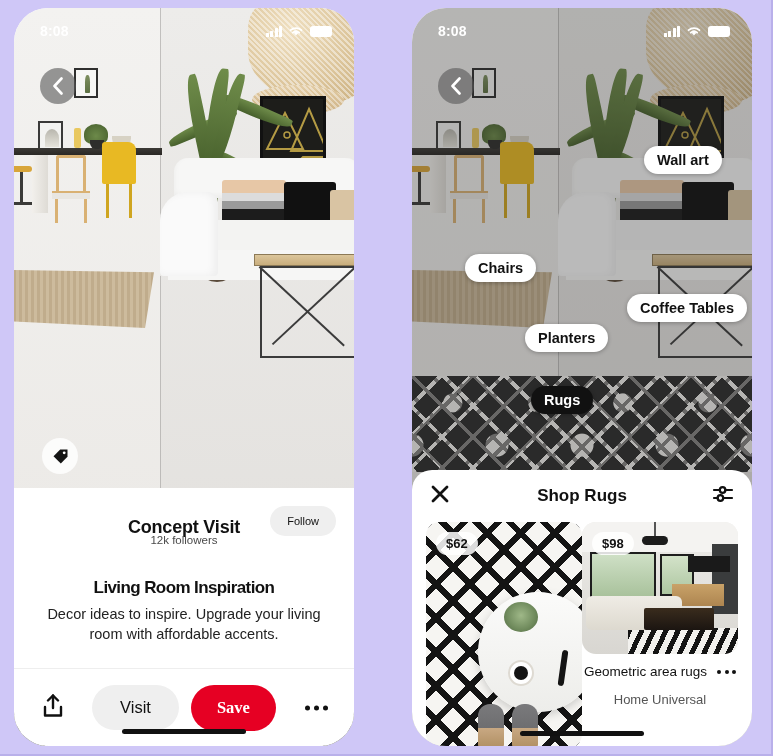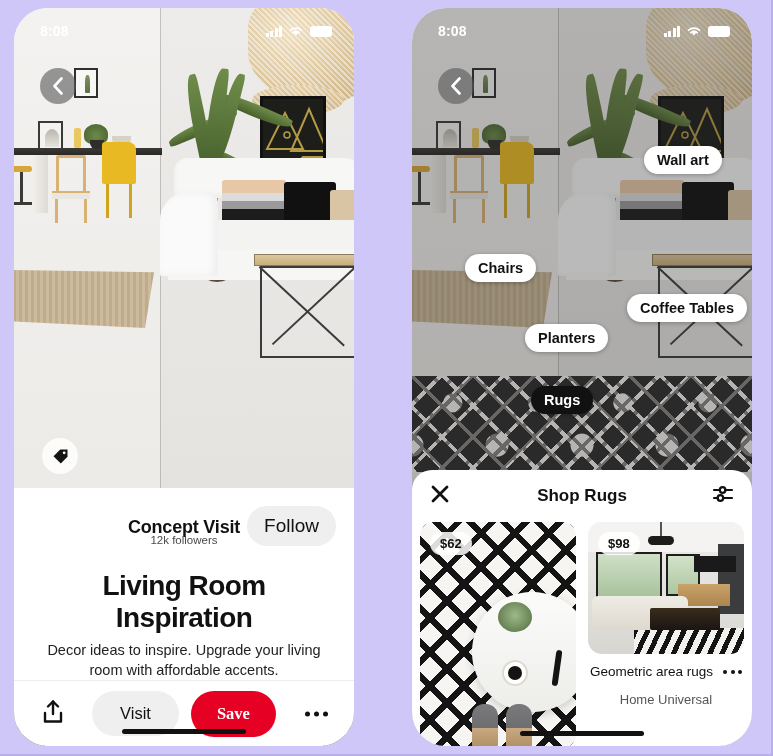--- a/index.html
+++ b/index.html
@@ -220,24 +220,24 @@
     display:flex; flex-direction:column;
   }
   .detail-scroll{flex:1; padding: 16px 18px 0;}
   .author-row{display:flex;align-items:center;justify-content:center;position:relative;height:46px;}
   .author-name{font-size:18px;font-weight:bold;color:#111;letter-spacing:-.2px;}
   .author-sub{position:absolute;top:30px;left:0;right:0;text-align:center;
     font-size:11.5px;color:#4a4a4a;}
   .follow-btn{
     position:absolute; right:0; top:2px;
     background:#efefef; border:none; border-radius:22px;
-    padding:9px 17px; font-size:19px; color:#111;
+    padding:9px 17px; font-size:11px; color:#111;
     font-family:"Liberation Sans",sans-serif; cursor:pointer;
   }
-  .pin-title{margin-top:20px;text-align:center;font-size:28px;font-weight:bold;color:#111;letter-spacing:-.6px;}
+  .pin-title{margin-top:28px;text-align:center;font-size:17px;font-weight:bold;color:#111;letter-spacing:-.6px;}
   .pin-desc{margin-top:7px;text-align:center;font-size:14.5px;line-height:1.35;color:#222;padding:0 4px;}
   .actionbar{
     height:78px; border-top:1px solid #eeeeee;
     display:flex; align-items:center; justify-content:center; gap:12px;
     position:relative;
   }
   .share-icon{position:absolute; left:28px; top:50%; transform:translateY(-50%);}
   .more-dots{position:absolute; right:26px; top:50%; transform:translateY(-50%);
     display:flex; gap:4px;}
   .more-dots i{width:5px;height:5px;border-radius:50%;background:#111;display:block;}
@@ -269,21 +269,21 @@
   .sheet{
     position:absolute; left:0; bottom:0; width:100%; height:276px; z-index:26;
     background:#fff; border-radius:20px 20px 0 0; overflow:hidden;
   }
   .sheet-head{
     height:52px; display:flex;align-items:center;justify-content:center;position:relative;
   }
   .sheet-title{font-size:17px;font-weight:bold;color:#111;}
   .sheet-close{position:absolute;left:18px;top:50%;transform:translateY(-50%);cursor:pointer;}
   .sheet-filter{position:absolute;right:18px;top:50%;transform:translateY(-50%);cursor:pointer;}
-  .sheet-grid{display:flex;gap:12px;padding:0 8px;}
+  .sheet-grid{display:flex;padding:0 14px;}
   .shop-card{width:156px;position:relative;}
   .card-media{position:relative;border-radius:14px;overflow:hidden;}
   .price-pill{
     position:absolute;left:10px;top:10px;z-index:4;
     background:rgba(255,255,255,.85); color:#111;
     font-size:13px; font-weight:bold; border-radius:14px; padding:4px 10px;
   }
   
   .media-rug{
     height:226px;

